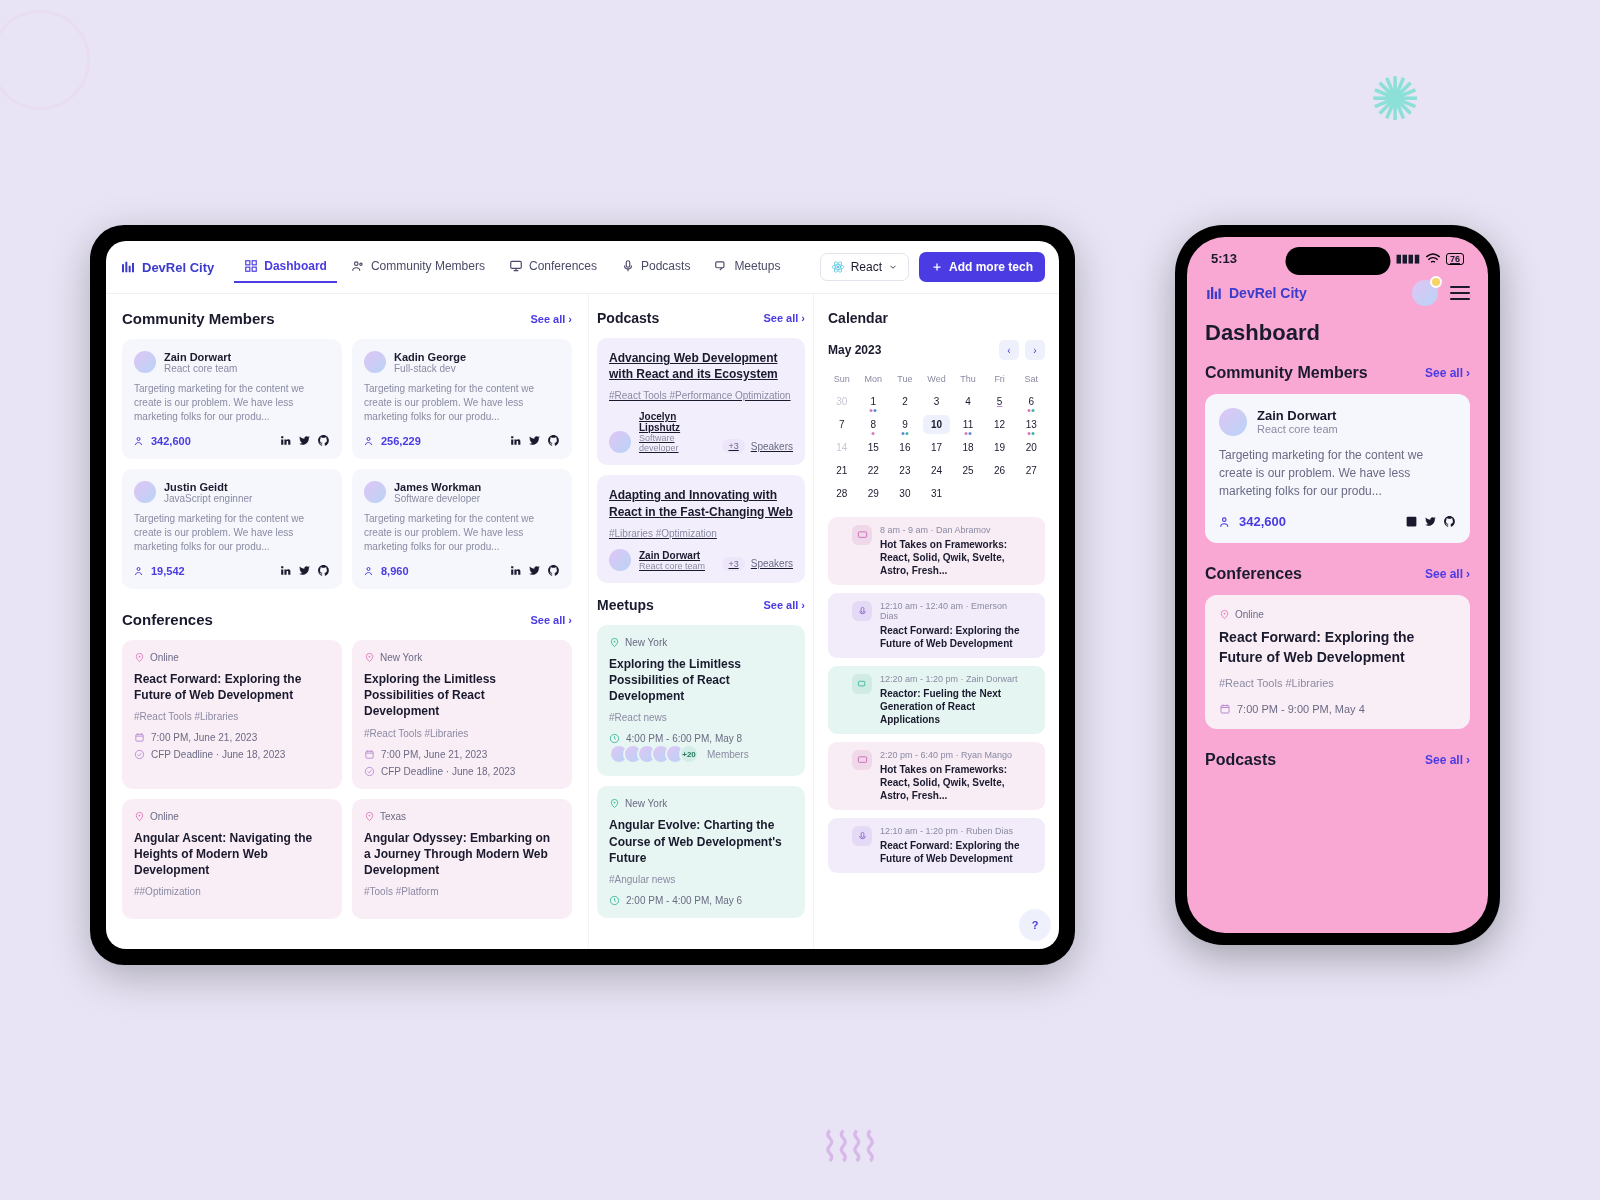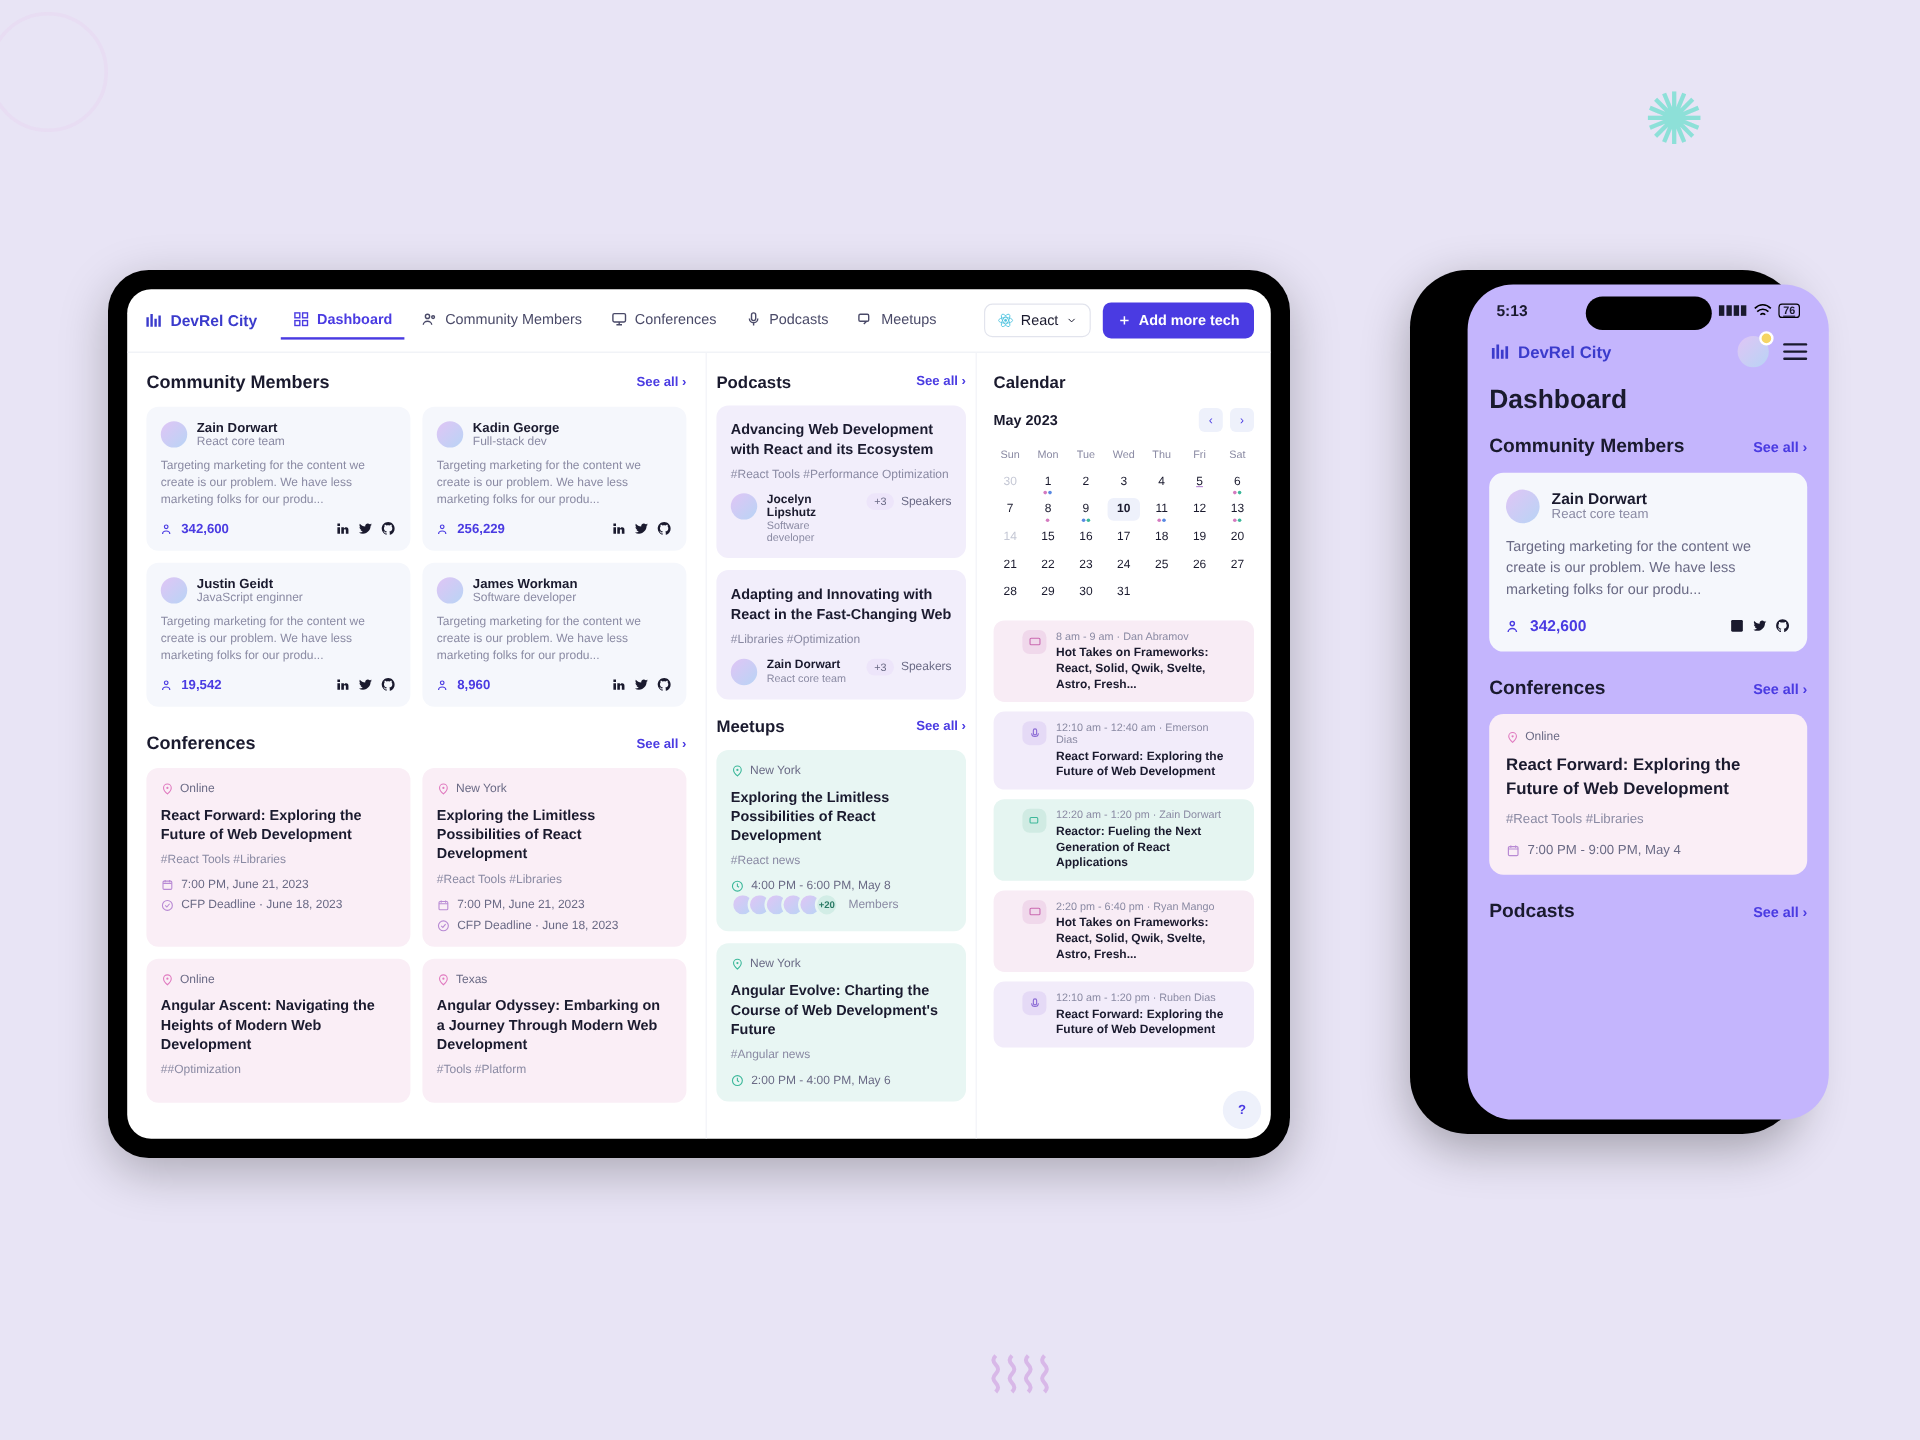--- a/index.html
+++ b/index.html
@@ -64,24 +64,24 @@
 
   .conf-card { border-radius:10px; padding:12px; }
   .conf-card.pink { background:#faeef6; }
   .loc-row { display:flex; align-items:center; gap:5px; font-size:10px; color:#6a6a85; margin-bottom:8px; }
   .loc-icon { width:11px; height:11px; color:#e07bc0; }
   .conf-title { font-weight:700; font-size:12px; line-height:1.35; color:#1a1a2e; margin-bottom:8px; }
   .tag-row { display:flex; gap:8px; font-size:10px; color:#8a8aa3; margin-bottom:10px; flex-wrap:wrap; }
   .meta-row { display:flex; align-items:center; gap:6px; font-size:10px; color:#6a6a85; margin-top:6px; }
   .meta-icon { width:11px; height:11px; color:#b88ad4; }
 
-  .pod-card { background:#f2eefb; border-radius:10px; padding:12px; margin-bottom:10px; }
+  .pod-card { background:#f2eefb; border-radius:10px; padding:12px; margin-bottom:10px;text-decoration:underline; }
   .pod-title { font-weight:700; font-size:12px; line-height:1.35; margin-bottom:8px; }
   .pod-tags { font-size:10px; color:#8a8aa3; margin-bottom:10px; }
-  .pod-speaker { display:flex; align-items:flex-start; gap:8px; }
+  .pod-speaker { display:flex; align-items:flex-end; gap:8px; }
   .pod-name { font-weight:700; font-size:10px; }
   .pod-role { font-size:9px; color:#8a8aa3; }
   .pod-extra { margin-left:auto; display:flex; align-items:center; gap:6px; font-size:10px; color:#6a6a85; }
   .pill { background:#ede5fa; padding:2px 6px; border-radius:10px; font-size:9px; }
 
   .meet-card { border-radius:10px; padding:12px; margin-bottom:10px; }
   .meet-card.teal { background:#e8f6f3; }
   .meet-card .loc-icon { color:#3cb89a; }
   .meet-time { display:flex; align-items:center; gap:6px; font-size:10px; color:#6a6a85; margin-top:8px;}
   .avatar-stack { display:flex; margin-top:0; align-items:center; }
@@ -115,21 +115,21 @@
   .evt-title { font-size:10px; font-weight:700; line-height:1.3; }
 
   .help-fab { position:absolute; bottom:24px; right:24px; width:32px; height:32px; border-radius:50%; background:#eef1fb; display:flex; align-items:center; justify-content:center; color:#4a3be2; font-weight:700; cursor:pointer; }
 
   
   .phone {
     position:absolute; right:100px; top:225px; width:325px; height:720px;
     background:#000; border-radius:48px; padding:12px;
     box-shadow:0 12px 40px rgba(0,0,0,.3);
   }
-  .phone-screen { width:100%; height:100%; background:#c4b5fd; border-radius:38px; overflow:hidden; position:relative; font-size:12px; color:#1a1a2e;margin-left:36px; }
+  .phone-screen { width:100%; height:100%; background:#f9a8d4; border-radius:38px; overflow:hidden; position:relative; font-size:12px; color:#1a1a2e; }
   .notch { position:absolute; top:10px; left:50%; transform:translateX(-50%); width:105px; height:28px; background:#000; border-radius:16px; z-index:10; }
   .statusbar { display:flex; justify-content:space-between; padding:14px 24px 6px; font-size:13px; font-weight:700; }
   .sb-right { display:flex; gap:5px; align-items:center; font-size:11px; }
   .p-header { display:flex; justify-content:space-between; align-items:center; padding:8px 18px 14px; }
   .p-logo { display:flex; align-items:center; gap:6px; font-weight:700; color:#3b3bcc; font-size:14px; }
   .p-right { display:flex; align-items:center; gap:12px; }
   .burger { width:20px; height:14px; display:flex; flex-direction:column; justify-content:space-between; cursor:pointer; }
   .burger span { height:2px; background:#1a1a2e; border-radius:1px; }
   .p-body { padding:0 18px; }
   .p-h1 { font-size:22px; font-weight:800; margin-bottom:18px; }

